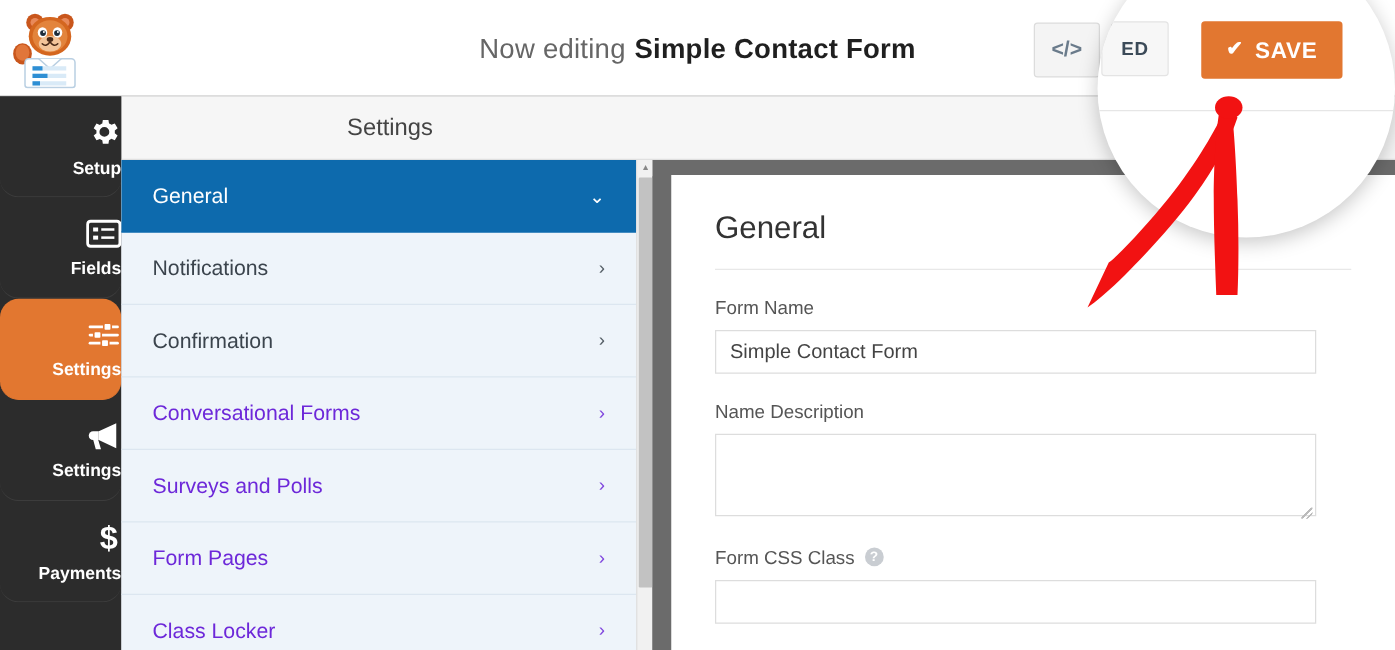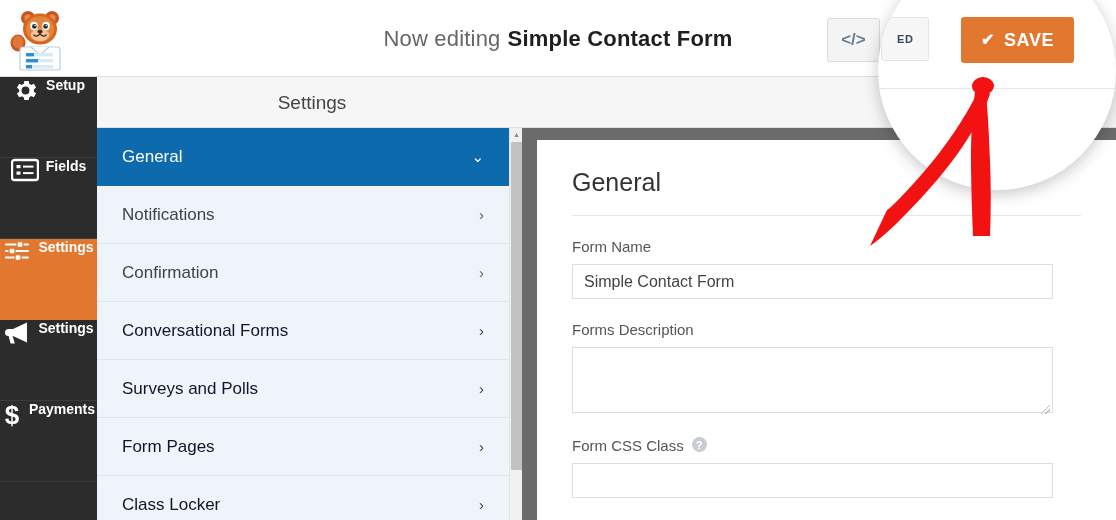--- a/index.html
+++ b/index.html
@@ -57,40 +57,40 @@
     font-size: 19px; color: #444;
   }
 
   
   .rail {
     position: absolute; left: 0; top: 77px; width: 97px; height: 443px;
     background: #2c2c2c;
   }
   .rail-item {
     width: 97px; height: 81px;
-    display: flex; flex-direction: row; align-items: flex-start; justify-content: center;
-    gap: 7px; color: #fff; border-bottom: 1px solid #3c3c3c; cursor: pointer;
+    display: flex; flex-direction: column; align-items: flex-end; justify-content: center;
+    gap: 7px; color: #fff; border-bottom: 1px solid #3c3c3c; cursor: pointer; border-radius: 15px;
   }
   .rail-item.active { background: #e27730; border-bottom-color: #e27730; }
   .rail-label { font-size: 14px; font-weight: bold; }
   .rail-icon svg { display: block; }
 
   
   .panellist {
     position: absolute; left: 97px; top: 128px; width: 412px; height: 392px;
     background: #eef4fa; overflow: hidden;
   }
   .panel-row {
     height: 58px; padding: 0 25px;
     display: flex; align-items: center; justify-content: space-between;
     border-bottom: 1px solid #dce6f0; color: #3b444d; font-size: 17px;
     cursor: pointer;
   }
   .panel-row.active { background: #0d6aad; color: #fff; border-bottom-color: #0d6aad; }
-  .panel-row.disabled { color: #0f172a; }
+  .panel-row.disabled { color: #6d28d9; }
   .panel-row .chev { font-size: 15px; opacity: .85; }
   .panel-row.active .chev { font-size: 15px; opacity: 1; }
 
   
   .sbar {
     position: absolute; left: 509px; top: 128px; width: 13px; height: 392px;
     background: #f1f1f1; border-left: 1px solid #e3e3e3;
   }
   .sbar-up {
     position: absolute; left: 0; top: 0; width: 13px; height: 13px;
@@ -155,21 +155,21 @@
     position: absolute; left: 83px; top: 65px;
     height: 46px; padding: 0 20px;
     background: #e27730; border-radius: 3px;
     color: #fff; font-size: 18px; font-weight: bold; letter-spacing: .6px;
     display: flex; align-items: center; gap: 9px; cursor: pointer;
   }
   .mag-embed {
     position: absolute; left: 3px; top: 65px;
     height: 44px; padding: 0 15px;
     background: #f7f7f7; border: 1px solid #e4e4e4; border-radius: 3px;
-    color: #3b4a58; font-size: 11px; font-weight: bold; letter-spacing: .6px;
+    color: #3b4a58; font-size: 15px; font-weight: bold; letter-spacing: .6px;
     display: flex; align-items: center; justify-content: flex-end;
   }
   .mag-line {
     position: absolute; left: 0; top: 136px; width: 238px; height: 1px;
     background: #e6e6e6;
   }
   .arrow-svg {
     position: absolute; left: 840px; top: 60px; width: 200px; height: 200px;
     pointer-events: none;
   }
@@ -349,21 +349,21 @@
       <div class="card-rule"></div>
 
       <div class="field-label">
         <span>Form Name</span>
       </div>
       <input class="text-input" type="text" value="Simple Contact Form" style="">
 
       <div class="spacer-22"></div>
 
       <div class="field-label">
-        <span>Forms Description</span>
+        <span>Name Description</span>
       </div>
       <div class="ta-wrap">
         <textarea class="text-area" style=""></textarea>
         <span class="ta-grip"></span>
       </div>
 
       <div class="spacer-20"></div>
 
       <div class="field-label">
         <span>Form CSS Class</span>

